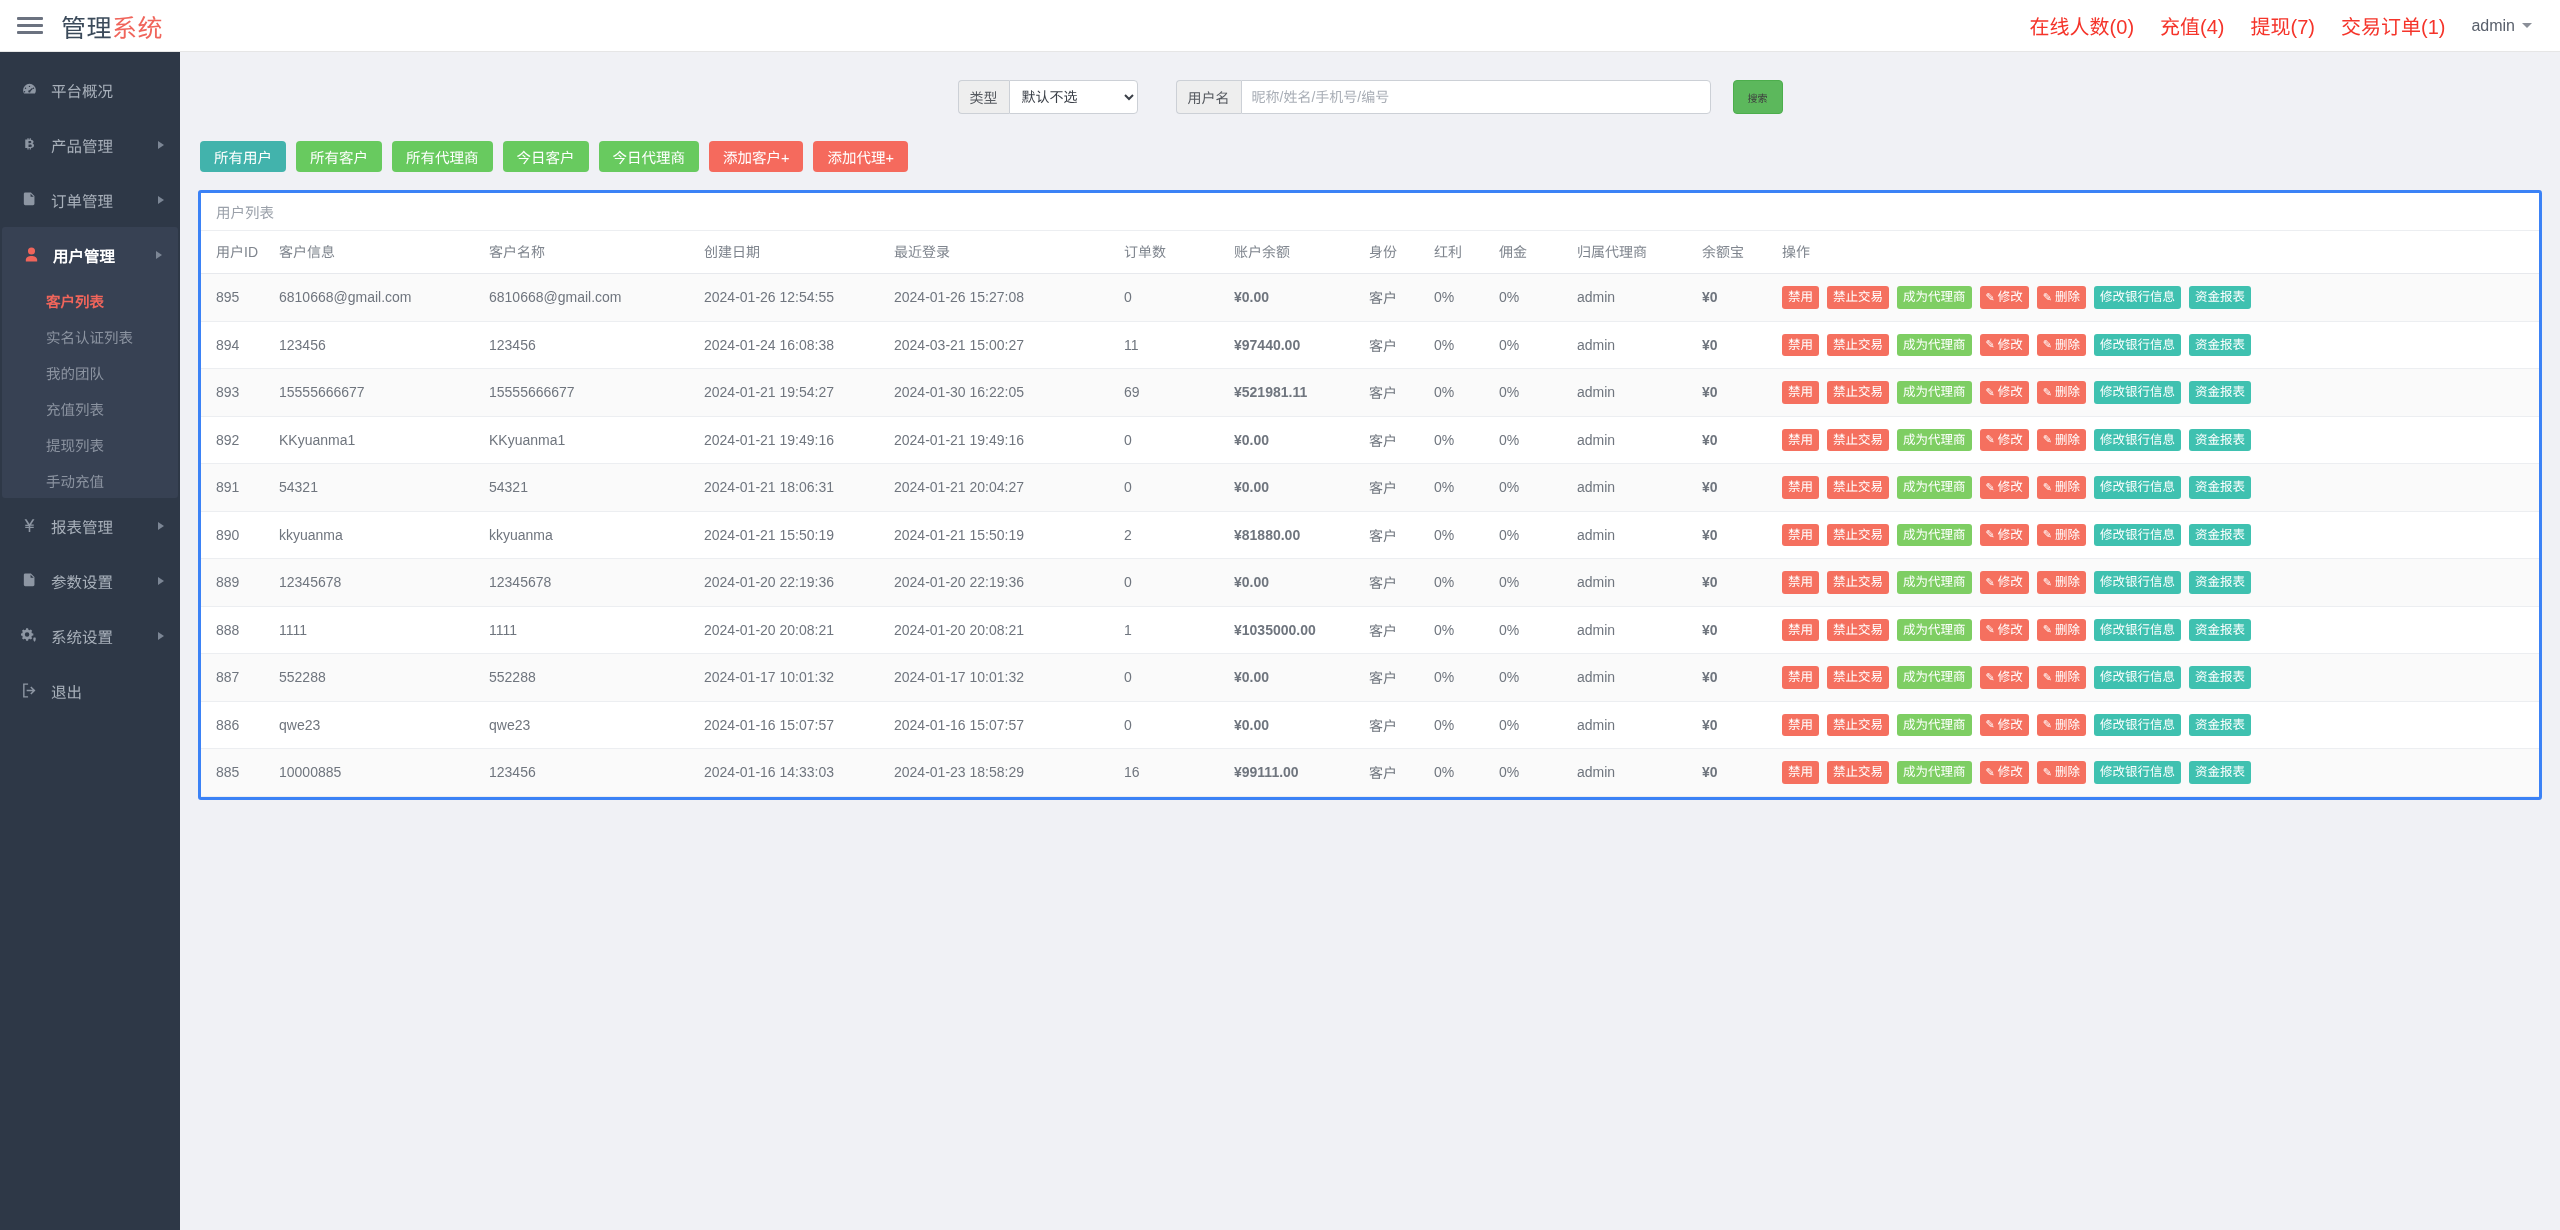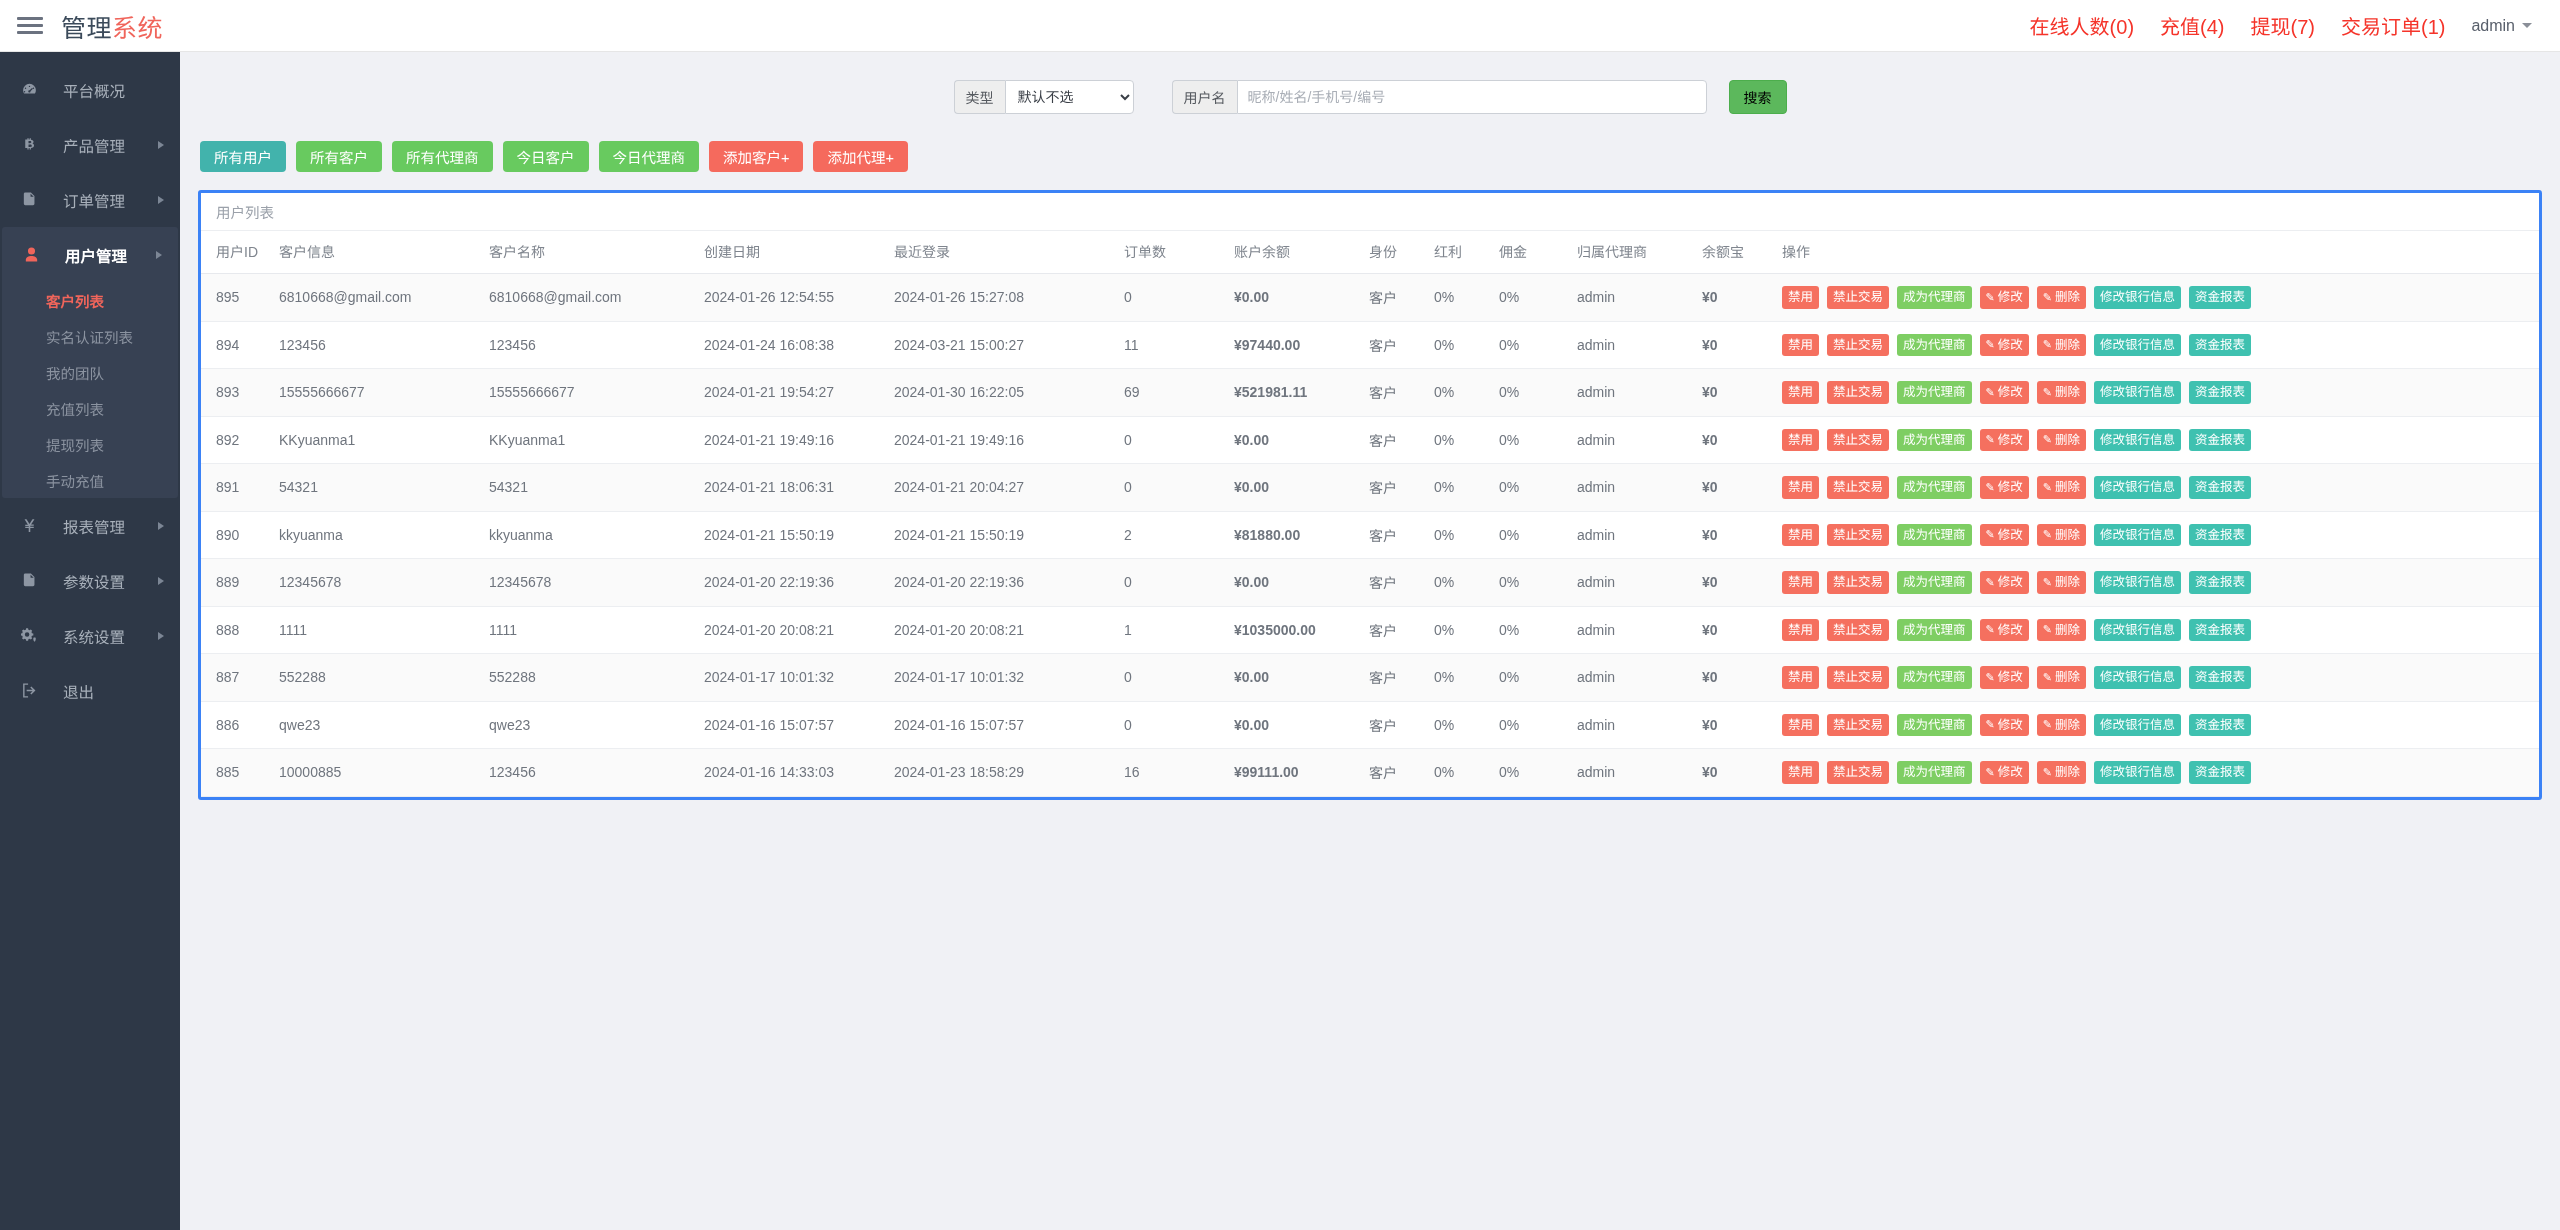--- a/index.html
+++ b/index.html
@@ -96,21 +96,20 @@
   .nav-item {
     display: flex;
     align-items: center;
     height: 55px;
     padding-left: 18px;
     color: #a8b0ba;
     font-size: 15.5px;
     cursor: pointer;
     position: relative;
     white-space: nowrap;
-    gap: 12px;
   }
   .nav-item .nav-ic {
     width: 22px;
     margin-right: 11px;
     display: inline-flex;
     align-items: center;
     justify-content: center;
     font-size: 16px;
     color: #8d96a3;
     flex-shrink: 0;
@@ -204,22 +203,22 @@
     padding: 4px 10px;
     width: 470px;
     height: 34px;
     font-family: inherit;
     outline: none;
   }
   .ig-input::placeholder { color: #a9aeb6; }
   .btn-search {
     background: #5cb85c;
     border: 1px solid #4cae4c;
-    color: #000000;
-    font-size: 14px;
+    color: #404040;
+    font-size: 10px;
     height: 34px;
     padding: 0 14px;
     border-radius: 4px;
     margin-left: 22px;
     cursor: pointer;
     font-family: Liberation Serif, serif;
   }
 
   
   .filter-row {

